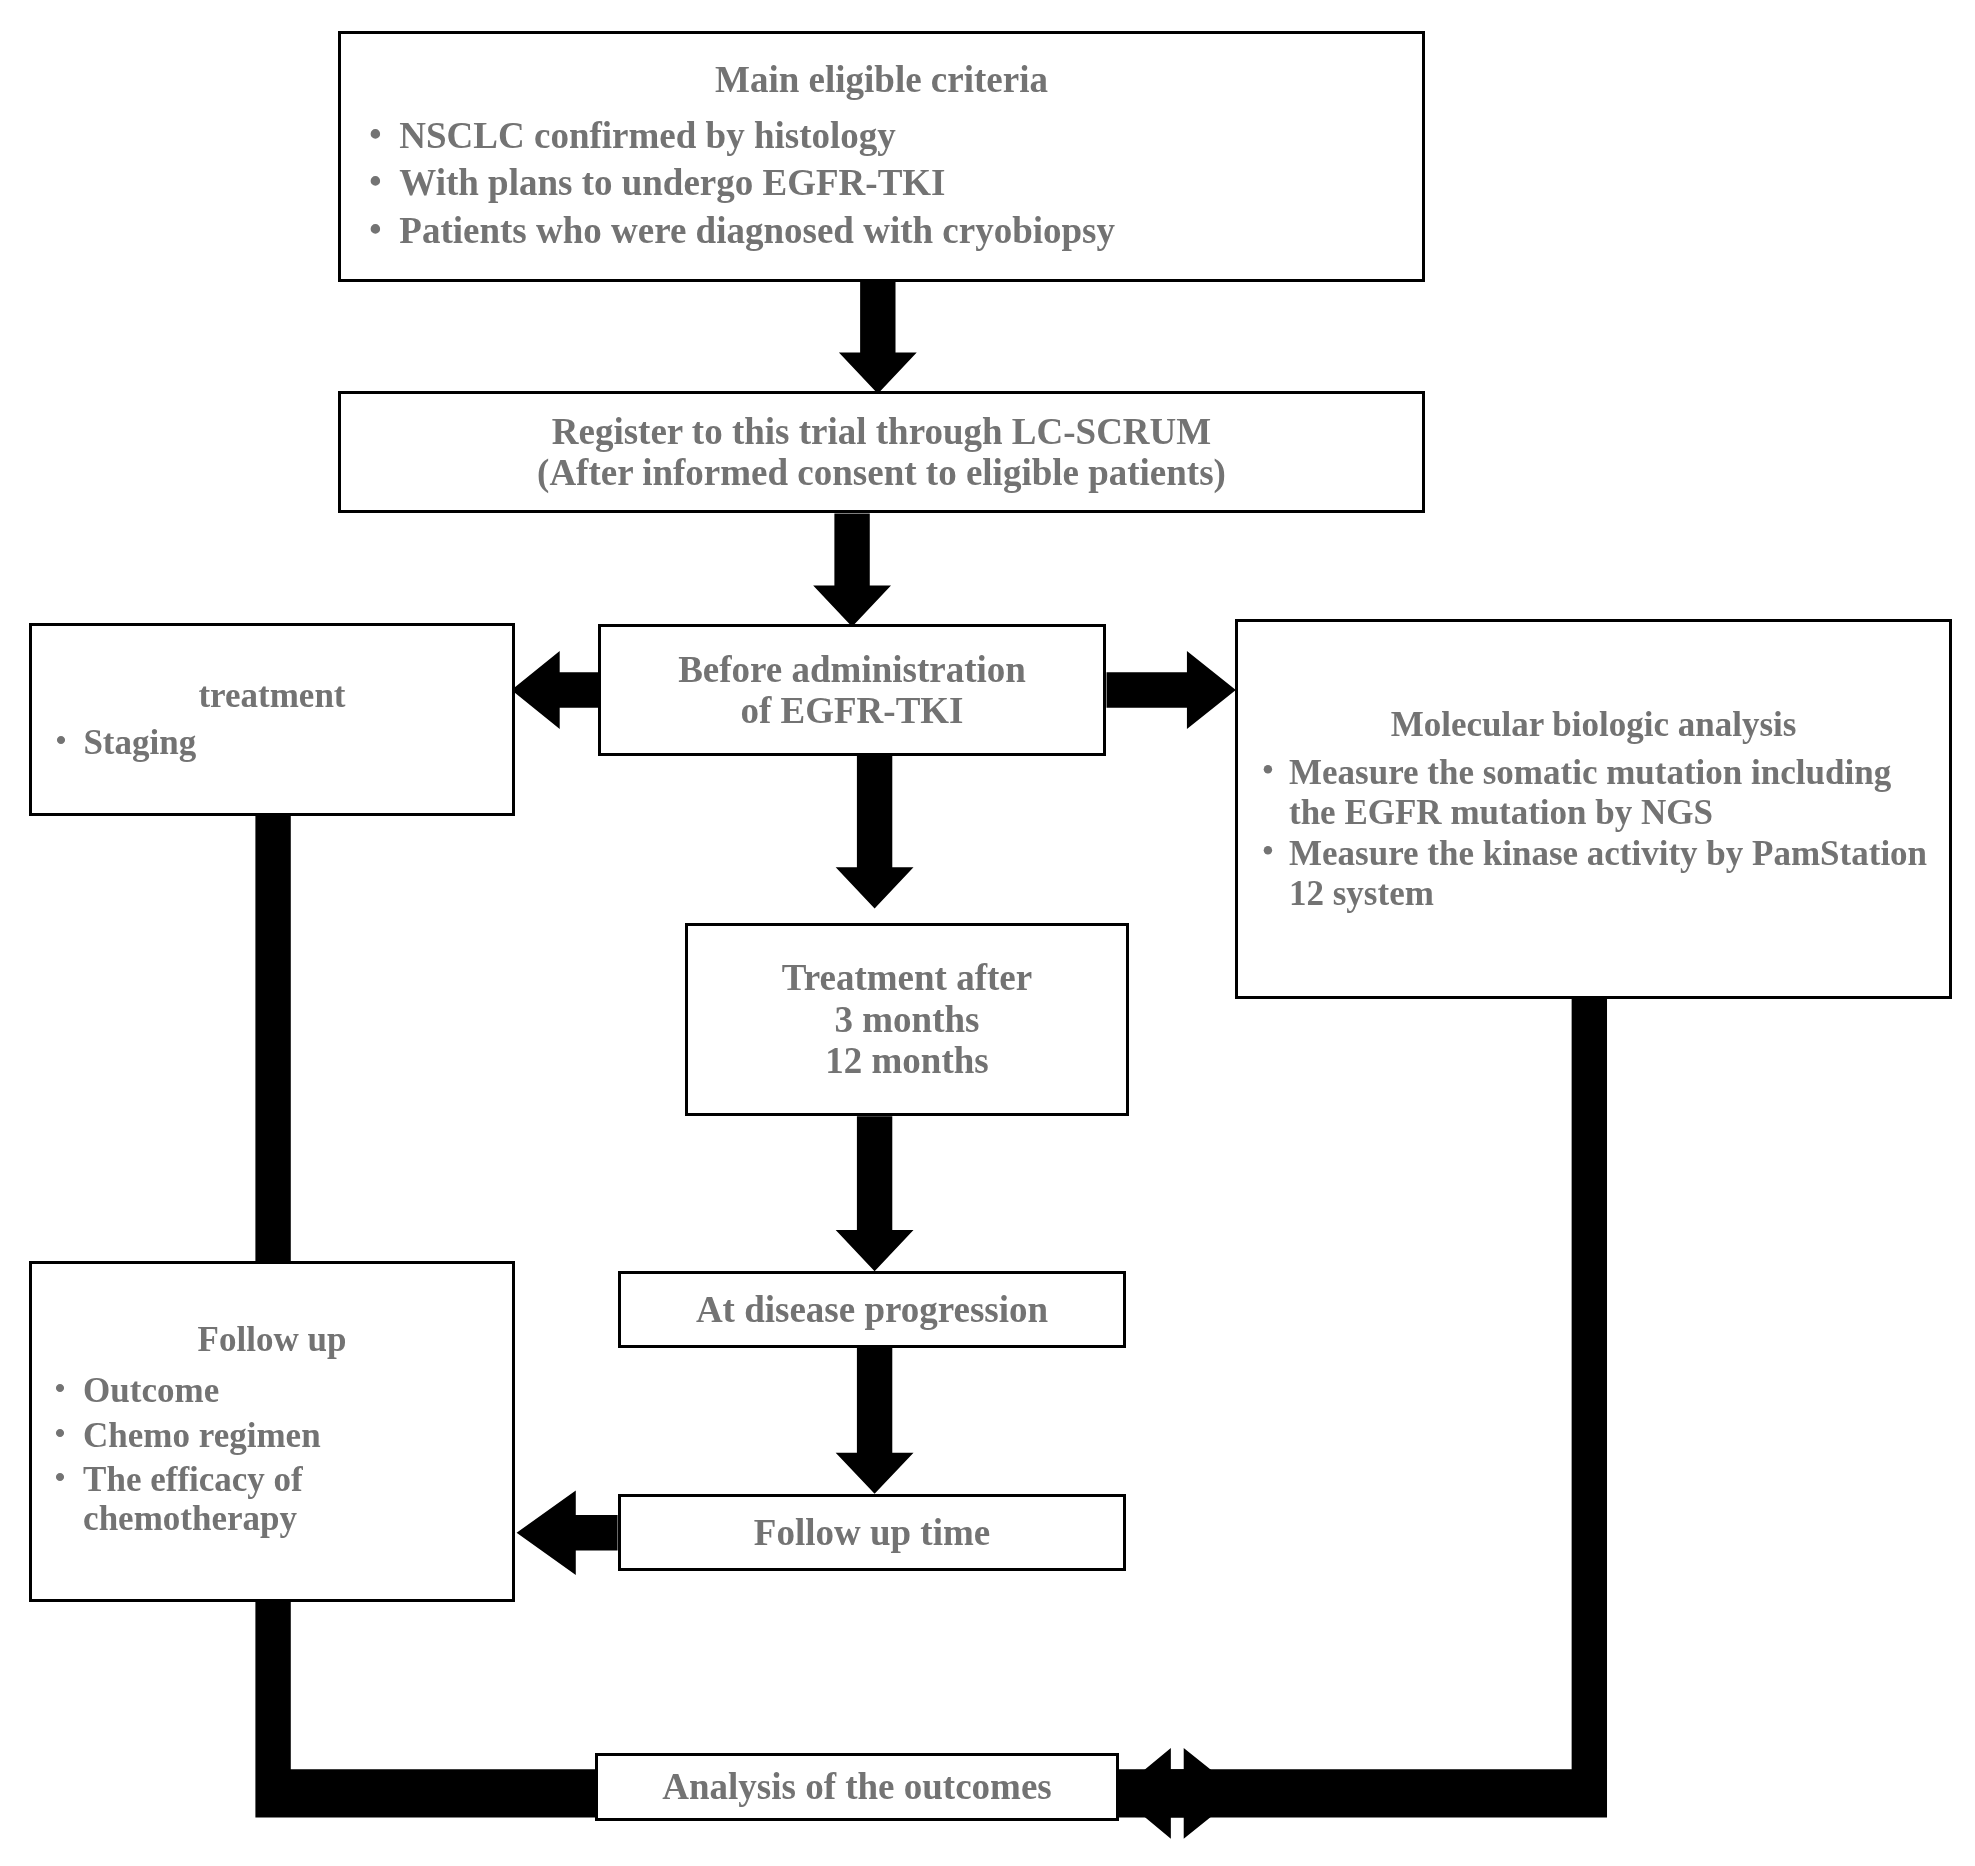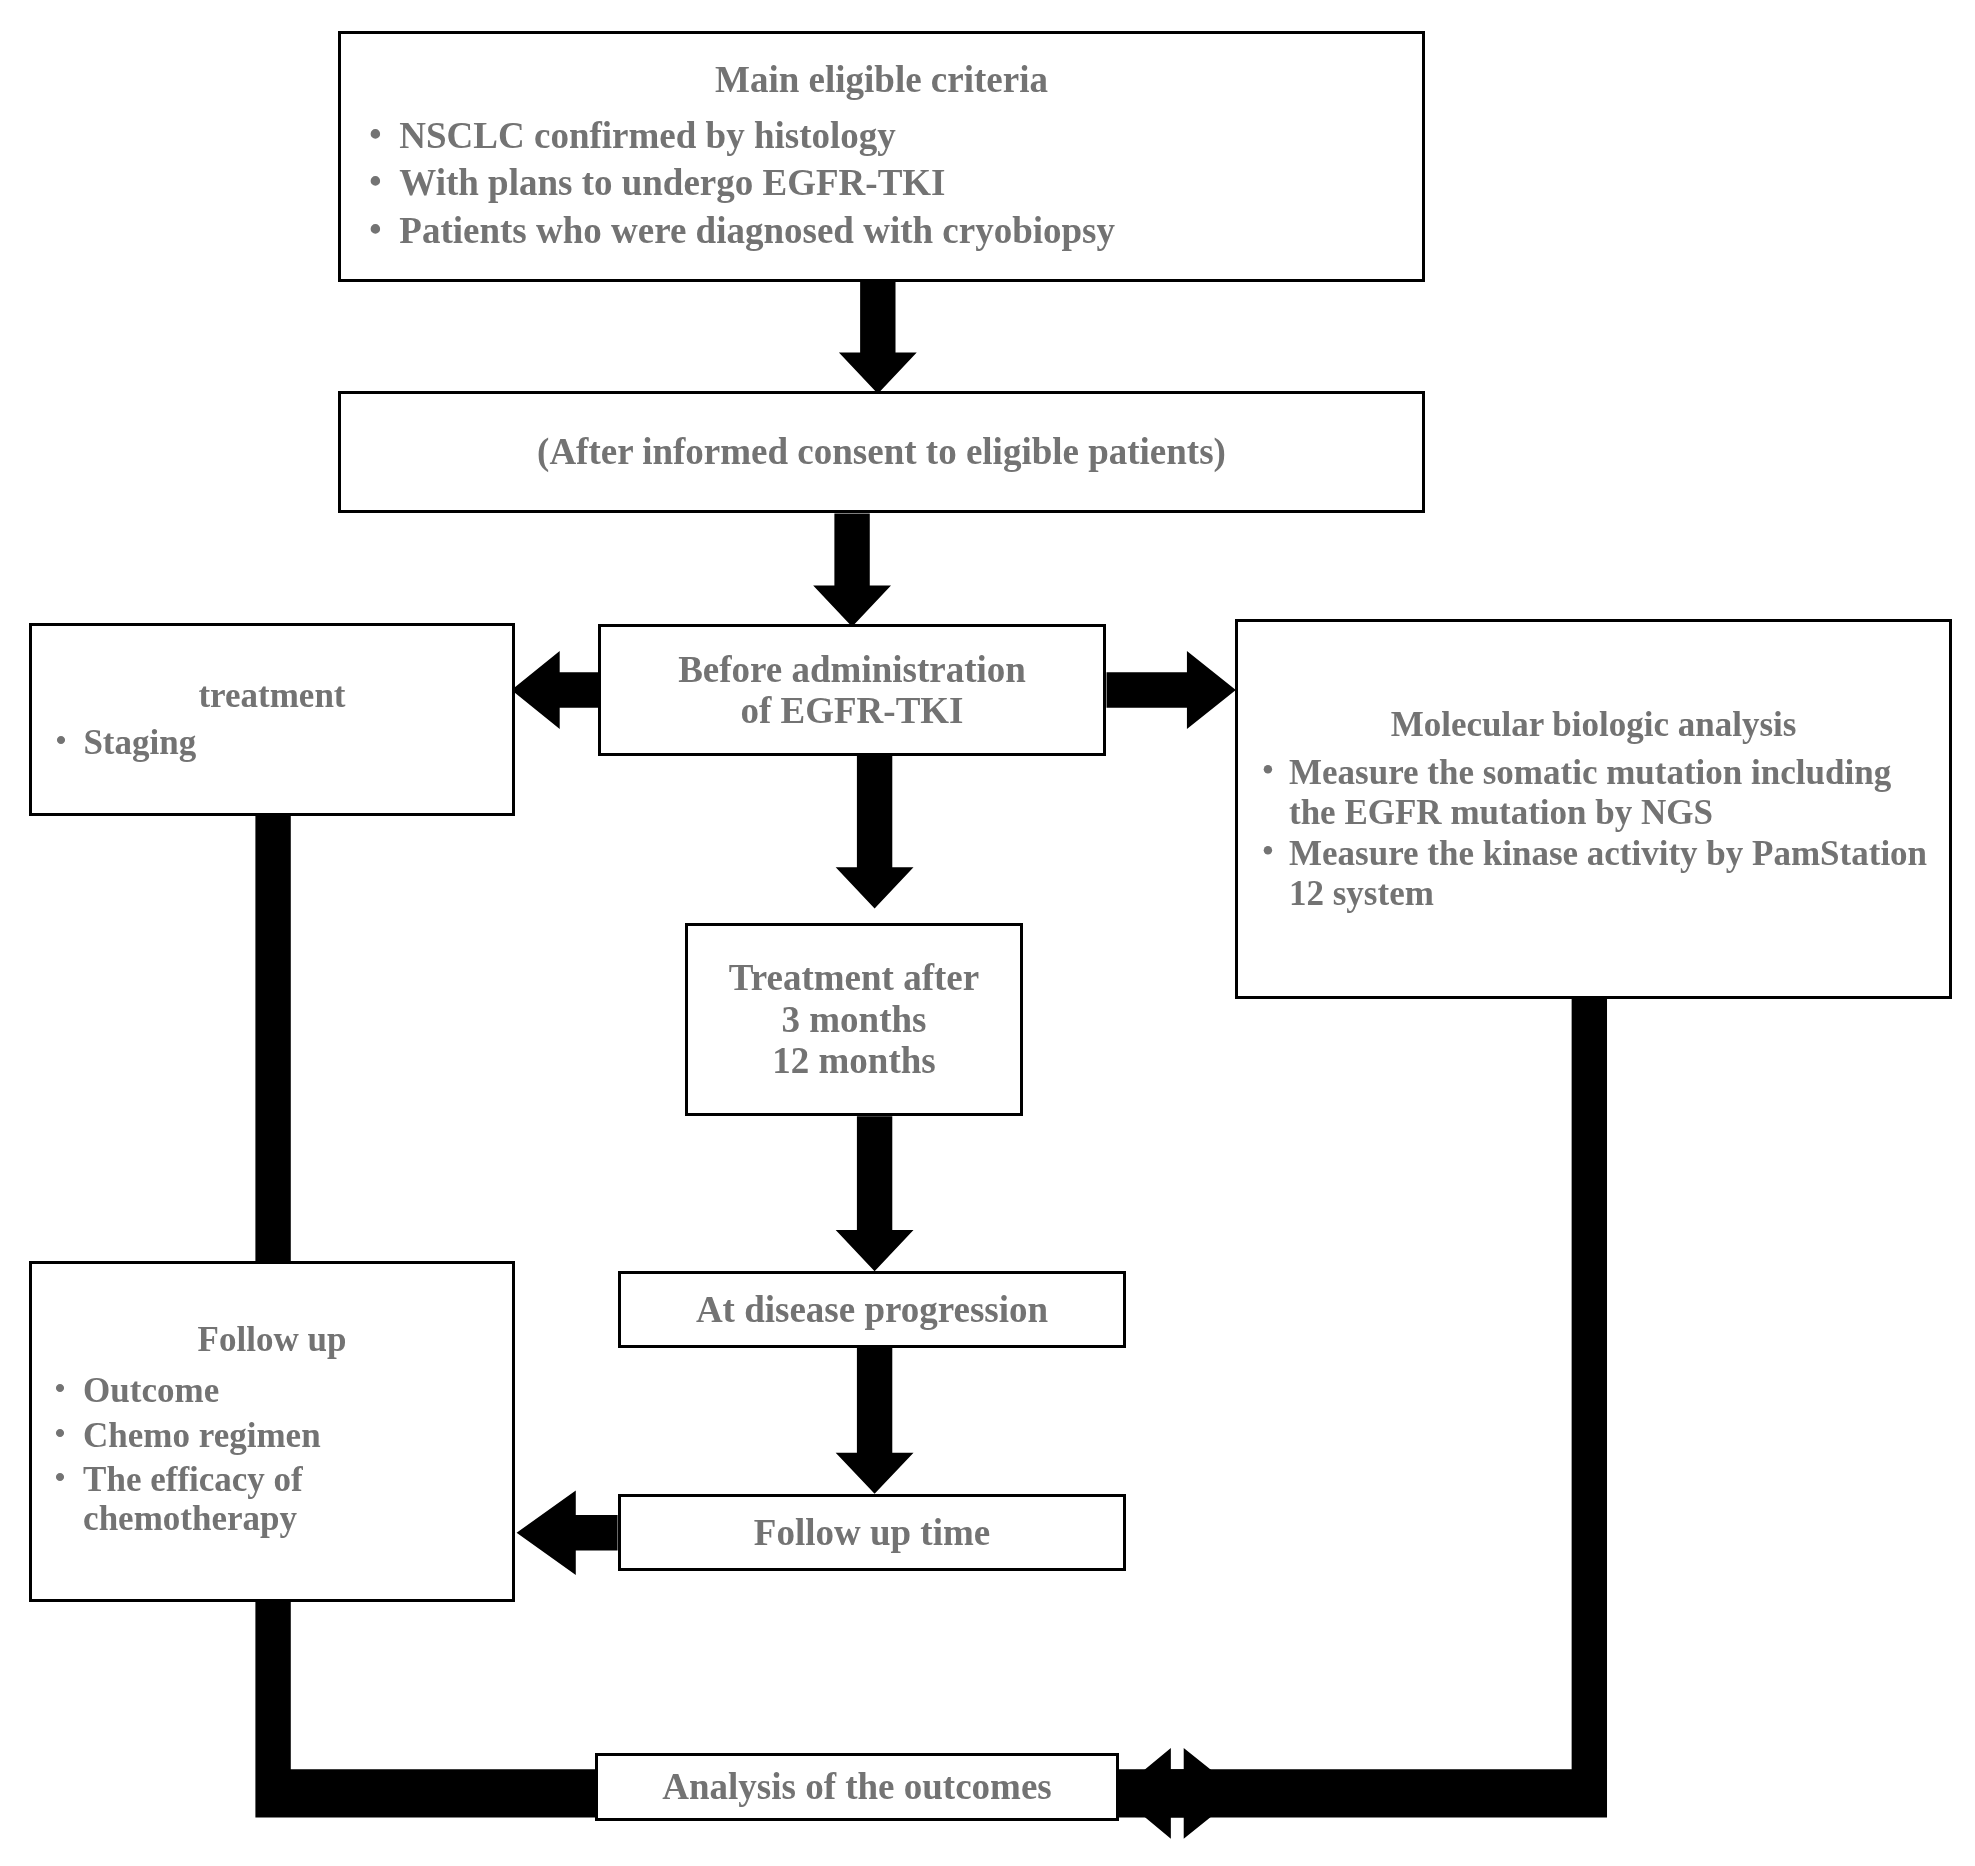--- a/index.html
+++ b/index.html
@@ -95,21 +95,21 @@
   #node-molecular {
     left: 1235px; top: 619px; width: 717px; height: 380px;
     font-size: 35px;
     padding: 9px 9px 6.4px 9px;
   }
   #node-molecular .node-title { margin-bottom: 6.4px; }
   #node-molecular .bullet-row { margin: 2.6px 0; }
   #node-molecular .bullet-dot { width: 42px; font-size: 31px; }
 
   #node-treatment {
-    left: 685px; top: 923px; width: 338px; height: 193px;
+    left: 685px; top: 923px; width: 444px; height: 193px;
     font-size: 37px;
     align-items: center;
     padding: 0 6.4px;
   }
 
   #node-followup {
     left: 29px; top: 1261px; width: 486px; height: 341px;
     font-size: 35px;
     padding: 9px 5.1px;
   }
@@ -181,20 +181,21 @@
         <span class="bullet-text">With plans to undergo EGFR-TKI</span>
       </div>
       <div class="bullet-row">
         <span class="bullet-dot">•</span>
         <span class="bullet-text">Patients who were diagnosed with cryobiopsy</span>
       </div>
     </div>
   </div>
 
   <div class="node" id="node-register">
+    <div class="node-title">Register to this trial through LC-SCRUM</div>
     <div class="node-title">(After informed consent to eligible patients)</div>
   </div>
 
   <div class="node" id="node-evaluation">
     <div class="node-title">treatment</div>
     <div class="bullets">
       <div class="bullet-row">
         <span class="bullet-dot">•</span>
         <span class="bullet-text">Staging</span>
       </div>

